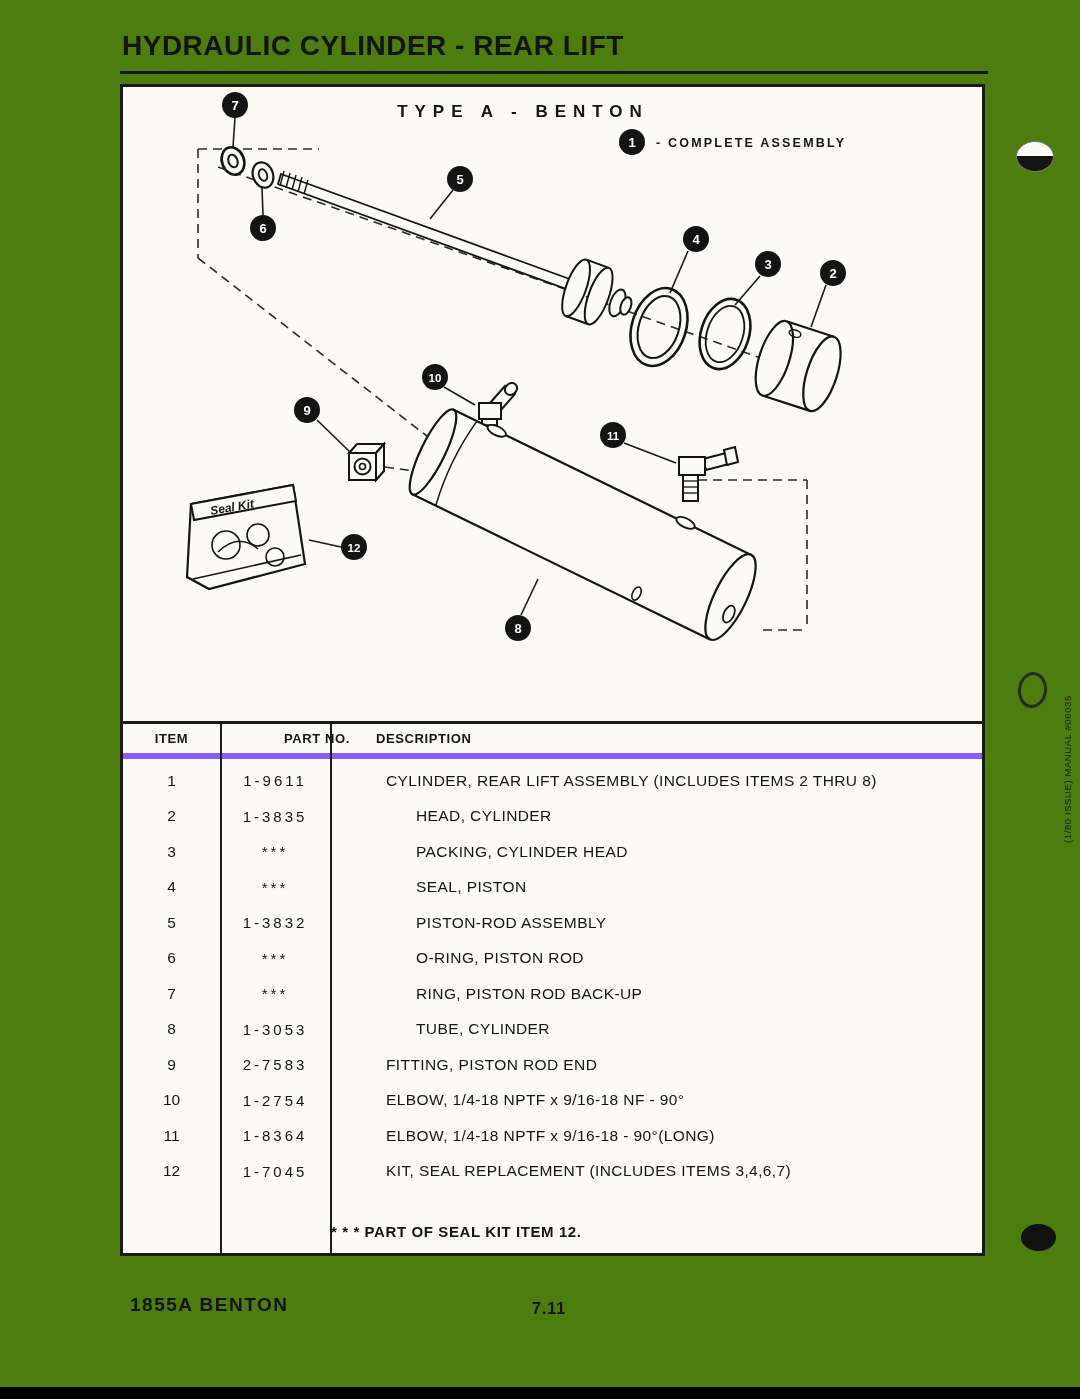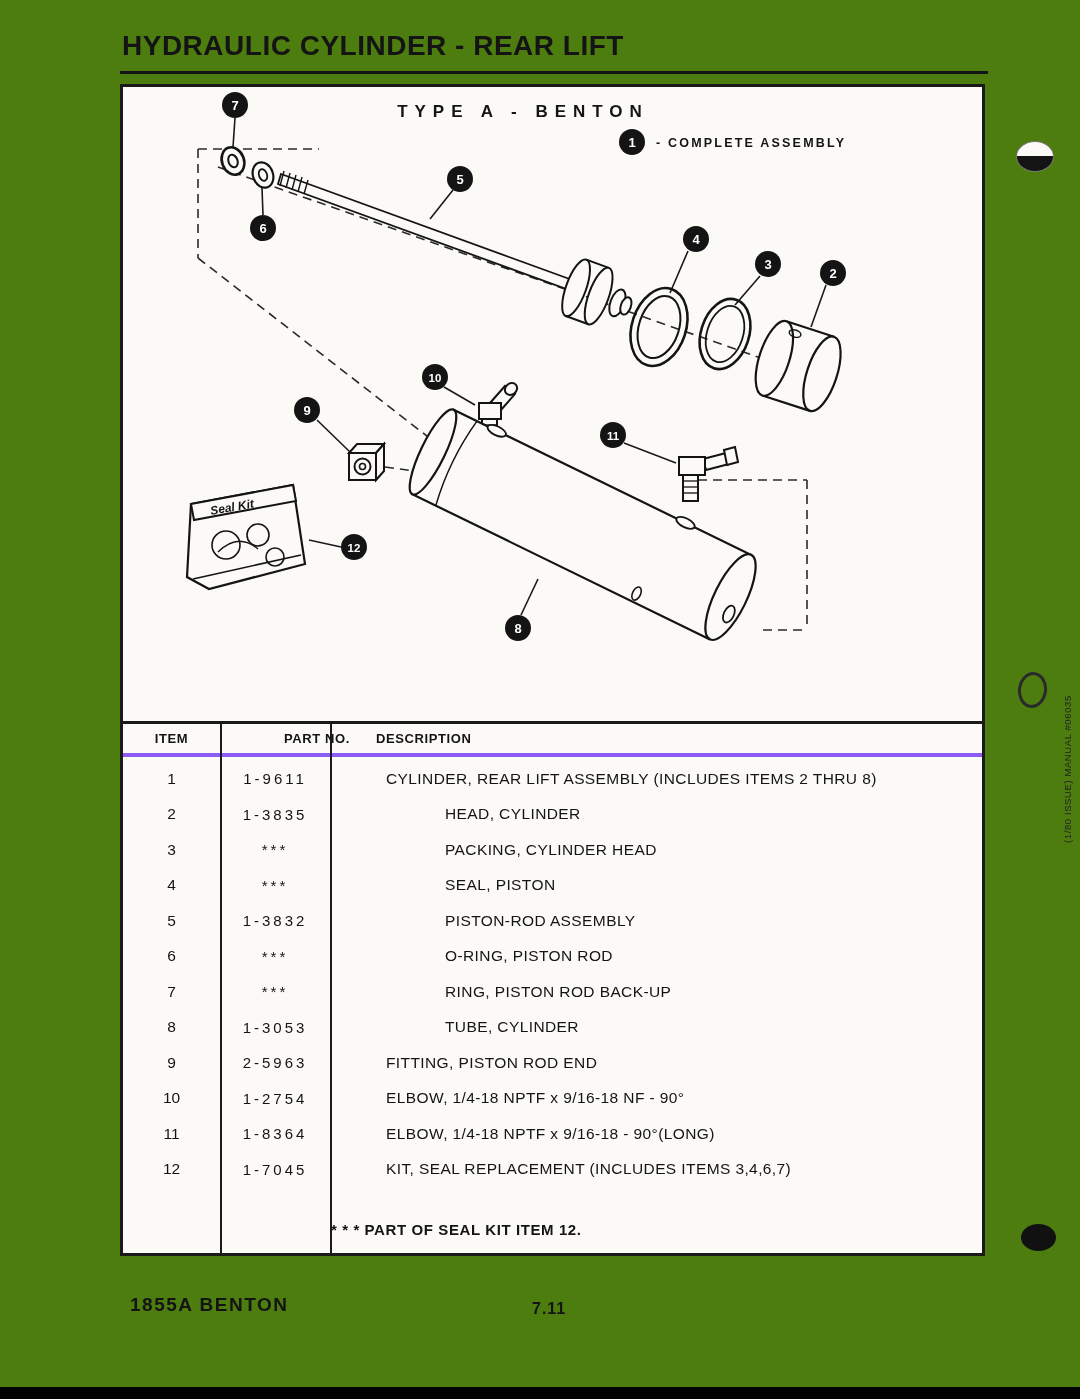--- a/index.html
+++ b/index.html
@@ -11,32 +11,32 @@
 
   .main-box{position:absolute;left:120px;top:84px;width:865px;height:1172px;border:3px solid #1a1a1a;
             box-sizing:border-box;background:#fbfaf6;display:flex;flex-direction:column;}
   .diagram{position:relative;width:100%;height:637px;border-bottom:3px solid #1a1a1a;box-sizing:border-box;}
   .diagram svg{display:block;width:100%;height:100%;}
 
   .table-area{position:relative;flex:1;box-sizing:border-box;overflow:hidden;}
   .vline{position:absolute;top:0;bottom:0;width:2px;background:#1a1a1a;}
   .vline.v1{left:97px;}
   .vline.v2{left:207px;}
-  .thead{display:flex;height:29px;border-bottom:4px solid #8b5cf6;align-items:center;
+  .thead{display:flex;height:29px;border-bottom:6px solid #8b5cf6;align-items:center;
          font-weight:bold;font-size:13px;letter-spacing:.6px;}
   .th-item{width:97px;text-align:center;}
   .th-part{width:130px;text-align:right;}
   .th-desc{flex:1;padding-left:26px;}
 
   .rows{padding-top:4px;}
   .trow{display:flex;height:35.5px;align-items:center;font-size:15.5px;}
   .c-item{width:97px;text-align:center;}
   .c-part{width:110px;text-align:center;letter-spacing:3px;font-size:15px;white-space:nowrap;}
   .c-desc{flex:1;padding-left:56px;letter-spacing:.4px;white-space:nowrap;}
-  .trow.indent .c-desc{padding-left:86px;margin-left:29px;}
+  .trow.indent .c-desc{padding-left:86px;}
 
   .footnote{margin-top:34px;padding-left:208px;font-size:15px;letter-spacing:.6px;font-weight:bold;}
 
   .series{position:absolute;left:130px;top:1294px;font-size:19px;font-weight:bold;letter-spacing:1.5px;}
   .pageno{position:absolute;left:532px;top:1300px;font-size:16px;font-weight:bold;letter-spacing:1px;}
 
   .mark-half{position:absolute;left:1016px;top:141px;width:38px;height:31px;border-radius:50%;
              background:linear-gradient(180deg,#fbfaf6 0 48%,#141414 48% 100%);border:1px solid #777;box-sizing:border-box;}
   .mark-ring{position:absolute;left:1018px;top:672px;width:29px;height:36px;border:3px solid #2a2a2a;
              border-radius:50%;box-sizing:border-box;transform:rotate(8deg);}
@@ -281,21 +281,21 @@
           <div class="c-part">***</div>
           <div class="c-desc">RING, PISTON ROD BACK-UP</div>
         </div>
         <div class="trow indent">
           <div class="c-item">8</div>
           <div class="c-part">1-3053</div>
           <div class="c-desc">TUBE, CYLINDER</div>
         </div>
         <div class="trow">
           <div class="c-item">9</div>
-          <div class="c-part">2-5963</div>
+          <div class="c-part">2-7583</div>
           <div class="c-desc">FITTING, PISTON ROD END</div>
         </div>
         <div class="trow">
           <div class="c-item">10</div>
           <div class="c-part">1-2754</div>
           <div class="c-desc">ELBOW, 1/4-18 NPTF x 9/16-18 NF - 90°</div>
         </div>
         <div class="trow">
           <div class="c-item">11</div>
           <div class="c-part">1-8364</div>

